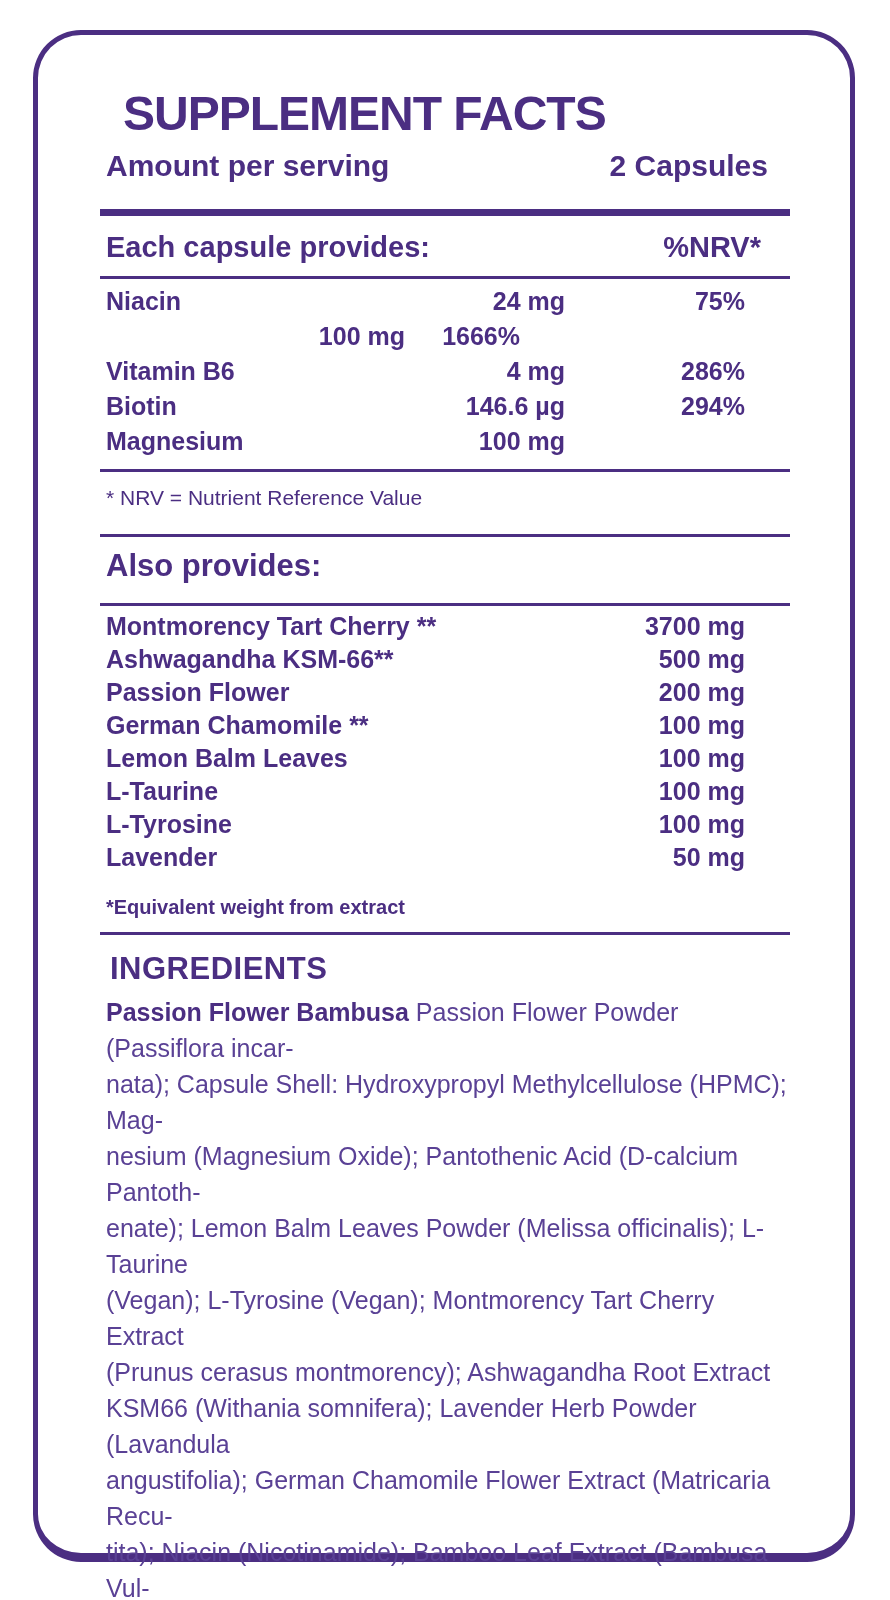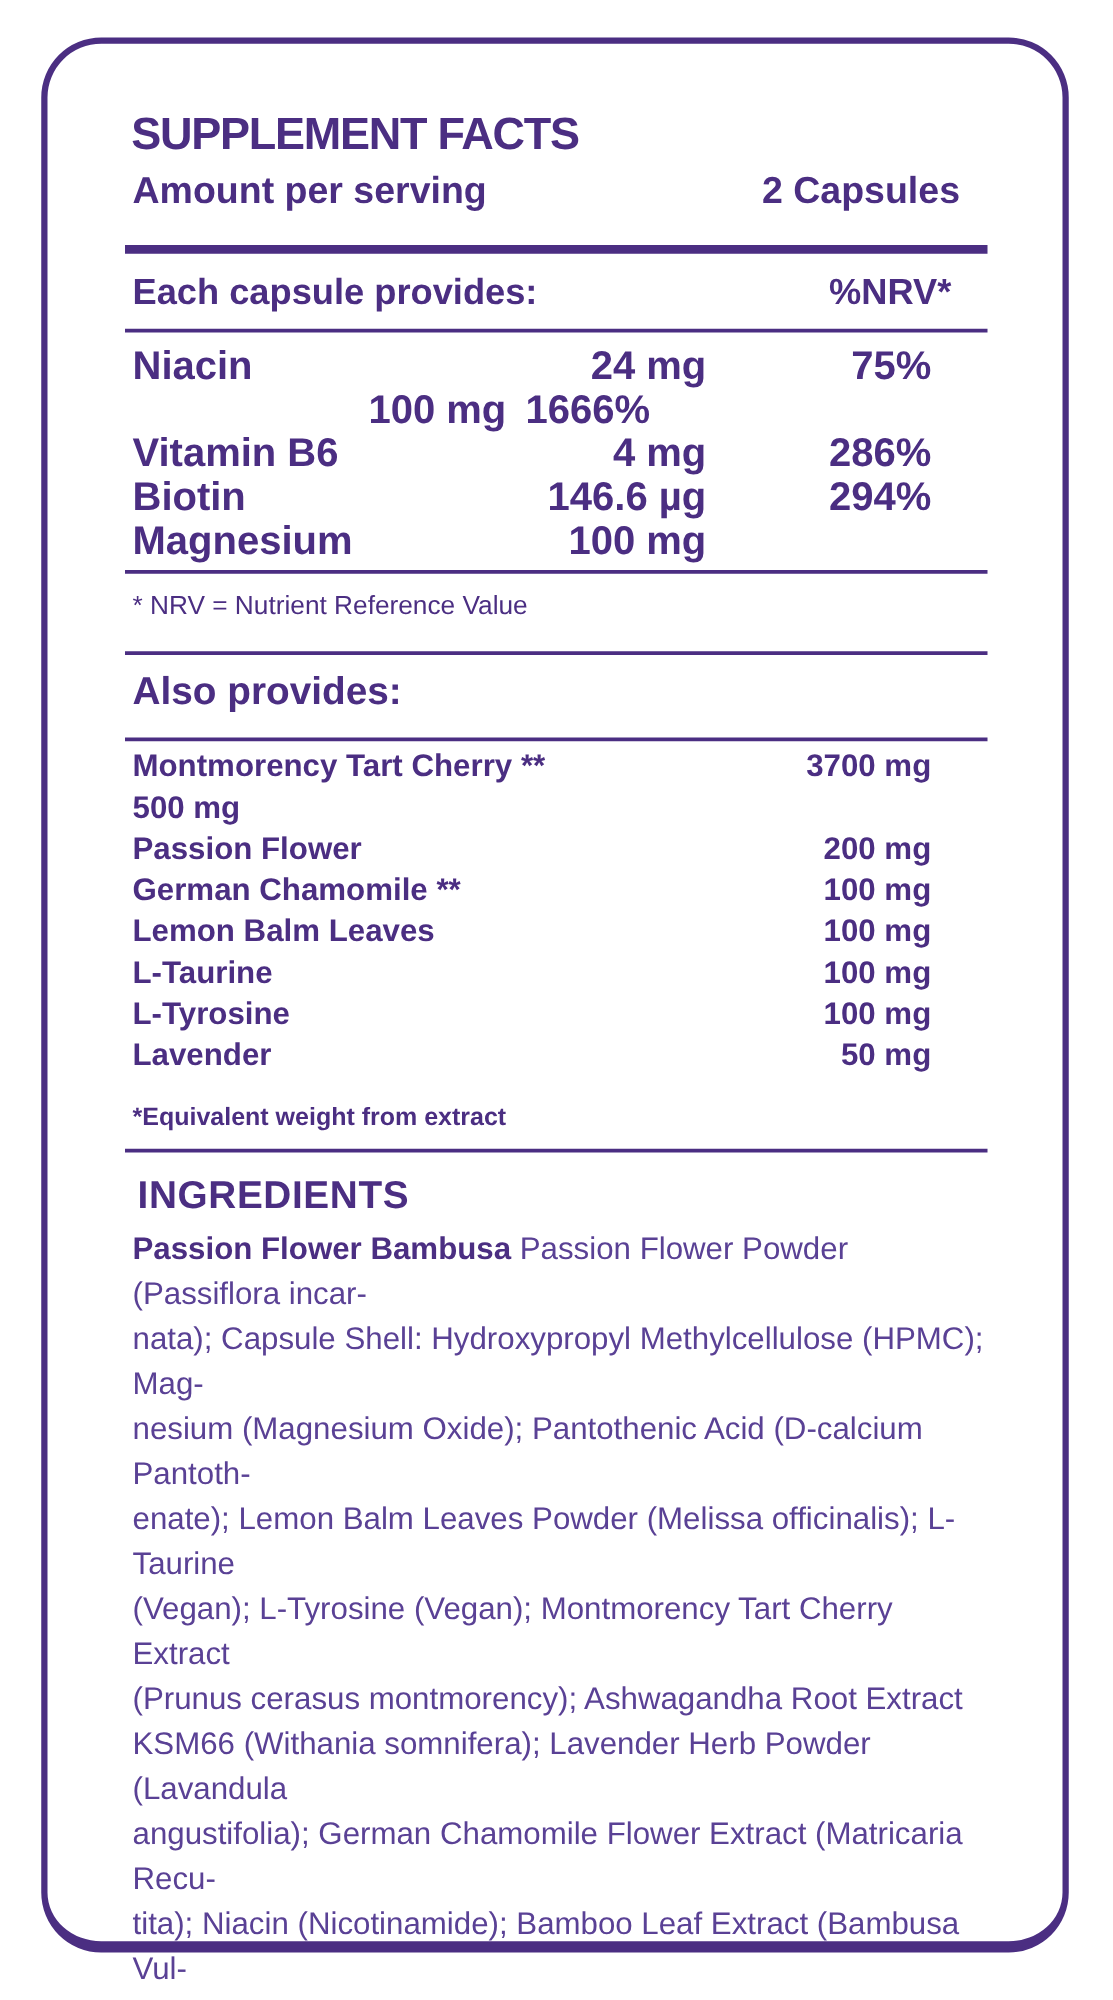--- a/index.html
+++ b/index.html
@@ -5,33 +5,33 @@
   :root{
     --purple:#4b2e82;
     --purple-mid:#5a4195;
   }
   *{margin:0;padding:0;box-sizing:border-box;}
   html,body{width:890px;height:1600px;background:#ffffff;overflow:hidden;
     font-family:"Liberation Sans", sans-serif;color:var(--purple);}
   .frame{position:absolute;left:33px;top:30px;width:822px;height:1532px;
     border:5px solid var(--purple);border-bottom-width:9px;border-radius:48px;}
   .content{position:absolute;left:100px;top:88px;width:690px;}
-  .title{font-size:36px;font-weight:800;letter-spacing:-1px;line-height:1.08;
-    margin-left:5px;}
+  .title{font-size:48px;font-weight:800;letter-spacing:-1px;line-height:1.08;
+    margin-left:23px;}
   .serving-row{display:flex;justify-content:space-between;align-items:baseline;
     margin:9px 22px 0 6px;font-size:30px;font-weight:600;}
   .serving-size{font-weight:700;}
   .rule-thick{height:7px;background:var(--purple);margin-top:26px;}
   .rule-thin{height:3px;background:var(--purple);}
   .table-head{display:flex;justify-content:space-between;align-items:baseline;
     margin:15px 29px 0 6px;font-size:29px;font-weight:700;}
   .cap-table{margin-top:12px;}
   .cap-table .rule-thin{margin-bottom:8px;}
   .cap-row{display:grid;grid-template-columns:1fr 160px 225px;
-    align-items:baseline;height:35px;font-size:32px;font-weight:600;
+    align-items:baseline;height:35px;font-size:25px;font-weight:600;
     padding-left:6px;}
   .cap-amount{text-align:right;}
   .cap-nrv{text-align:right;padding-right:45px;}
   .cap-close{margin-top:7px;}
   .footnote-nrv{margin:14px 0 0 6px;font-size:21px;font-weight:500;}
   .sep-1{margin-top:24px;}
   .also-heading{margin:11px 0 0 6px;font-size:31px;font-weight:700;}
   .sep-2{margin-top:19px;}
   .also-list{margin-top:6px;}
   .also-row{display:flex;justify-content:space-between;align-items:baseline;
@@ -101,20 +101,21 @@
   <div class="also-heading">Also provides:</div>
 
   <div class="rule-thin sep-2"></div>
 
   <div class="also-list">
     <div class="also-row">
       <span>Montmorency Tart Cherry **</span>
       <span>3700 mg</span>
     </div>
     <div class="also-row">
+      <span>Ashwagandha KSM-66**</span>
       <span>500 mg</span>
     </div>
     <div class="also-row">
       <span>Passion Flower</span>
       <span>200 mg</span>
     </div>
     <div class="also-row">
       <span>German Chamomile **</span>
       <span>100 mg</span>
     </div>

